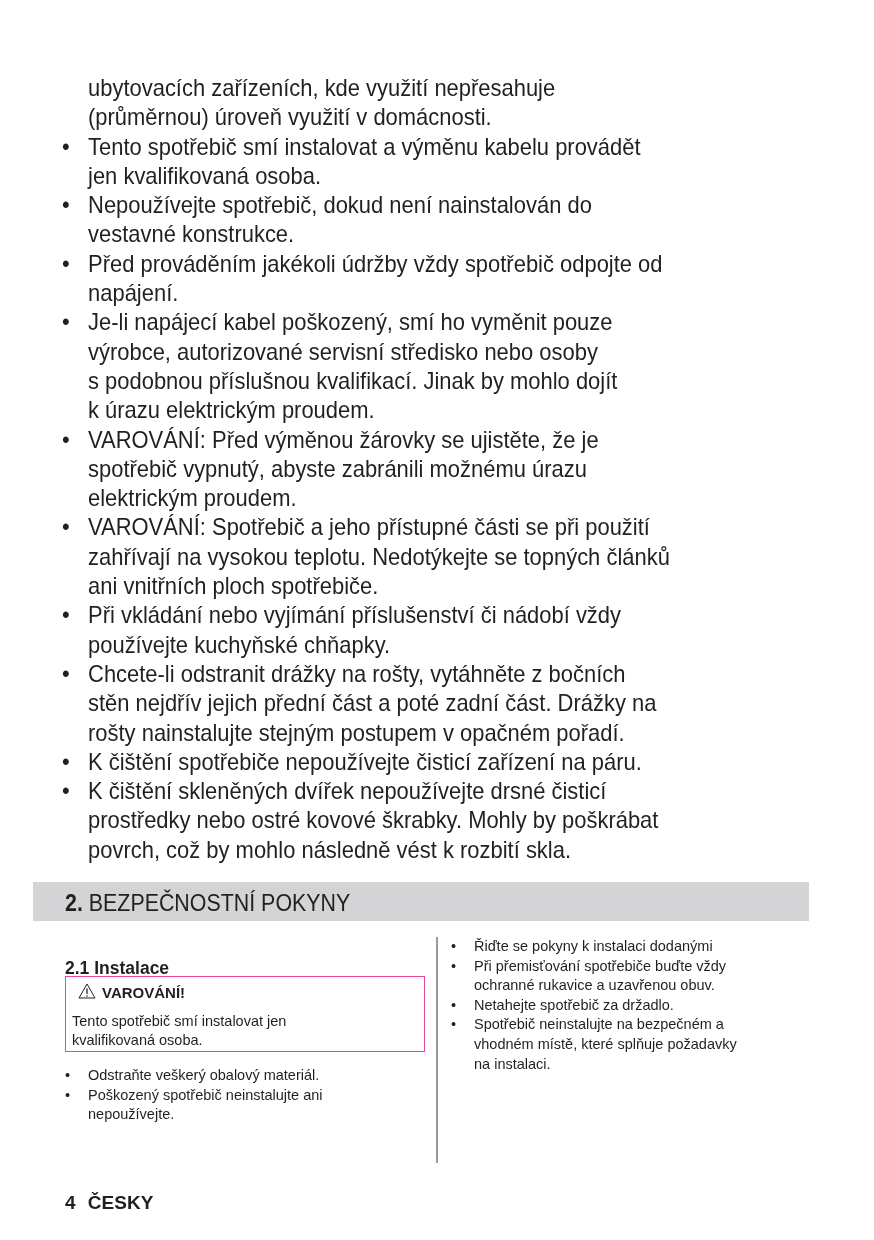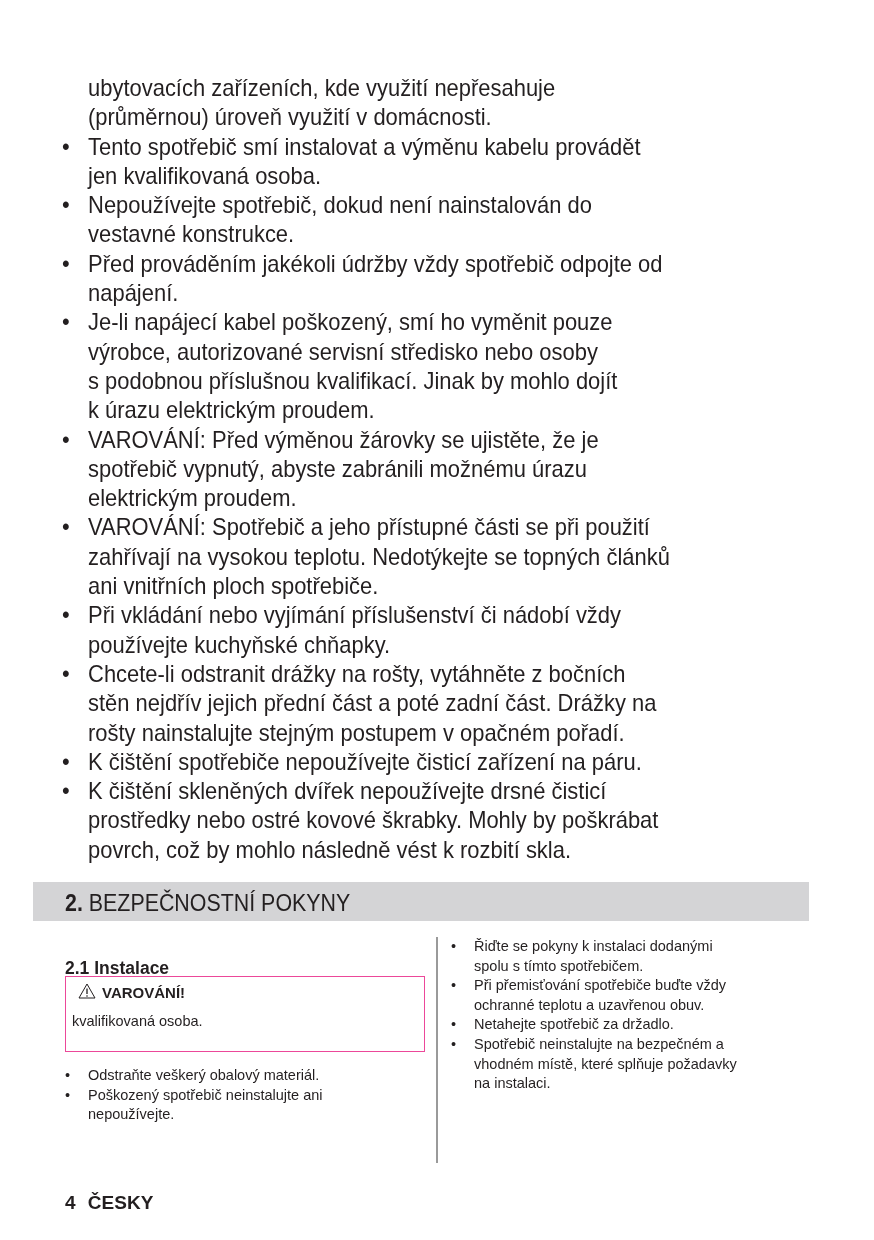--- a/index.html
+++ b/index.html
@@ -107,20 +107,21 @@
     <span>
       <svg width="18" height="16" viewBox="0 0 18 16">
         <polygon points="9,1 17,15 1,15" fill="none" stroke="#231f20" stroke-width="1"></polygon>
         <line x1="9" y1="5.5" x2="9" y2="11" stroke="#231f20" stroke-width="1.3"></line>
         <circle cx="9" cy="13" r="0.8" fill="#231f20"></circle>
       </svg>
     </span>
     <span>VAROVÁNÍ!</span>
   </div>
   <div class="warn-body">
+    <div>Tento spotřebič smí instalovat jen</div>
     <div>kvalifikovaná osoba.</div>
   </div>
 </div>
 
 <div class="col col-left">
   <ul id="left-bullets">
       <li>
         <span class="bullet">•</span>
         <div class="line">Odstraňte veškerý obalový materiál.</div>
       </li>
@@ -132,26 +133,25 @@
     </ul>
 </div>
 
 <div class="divider"></div>
 
 <div class="col col-right">
   <ul id="right-bullets">
       <li>
         <span class="bullet">•</span>
         <div class="line">Řiďte se pokyny k instalaci dodanými</div>
-        <div class="line">spolu s tímto spotřebičem.</div>
       </li>
       <li>
         <span class="bullet">•</span>
         <div class="line">Při přemisťování spotřebiče buďte vždy</div>
-        <div class="line">ochranné teplotu a uzavřenou obuv.</div>
+        <div class="line">ochranné rukavice a uzavřenou obuv.</div>
       </li>
       <li>
         <span class="bullet">•</span>
         <div class="line">Netahejte spotřebič za držadlo.</div>
       </li>
       <li>
         <span class="bullet">•</span>
         <div class="line">Spotřebič neinstalujte na bezpečném a</div>
         <div class="line">vhodném místě, které splňuje požadavky</div>
         <div class="line">na instalaci.</div>

